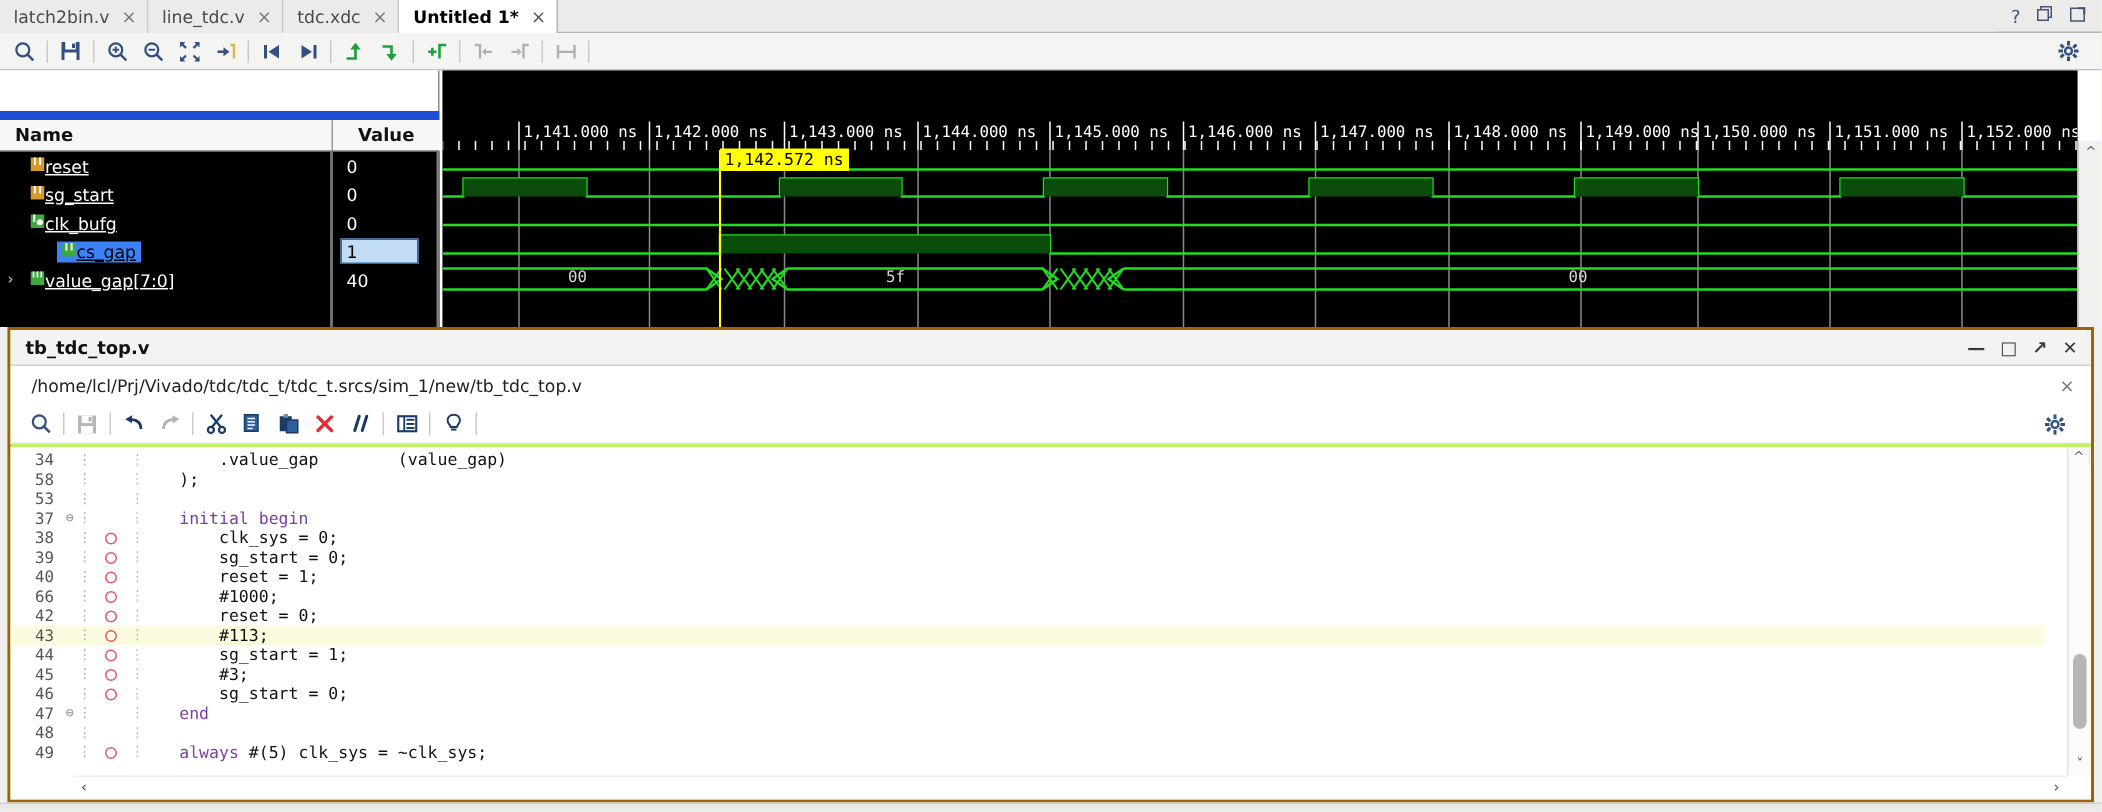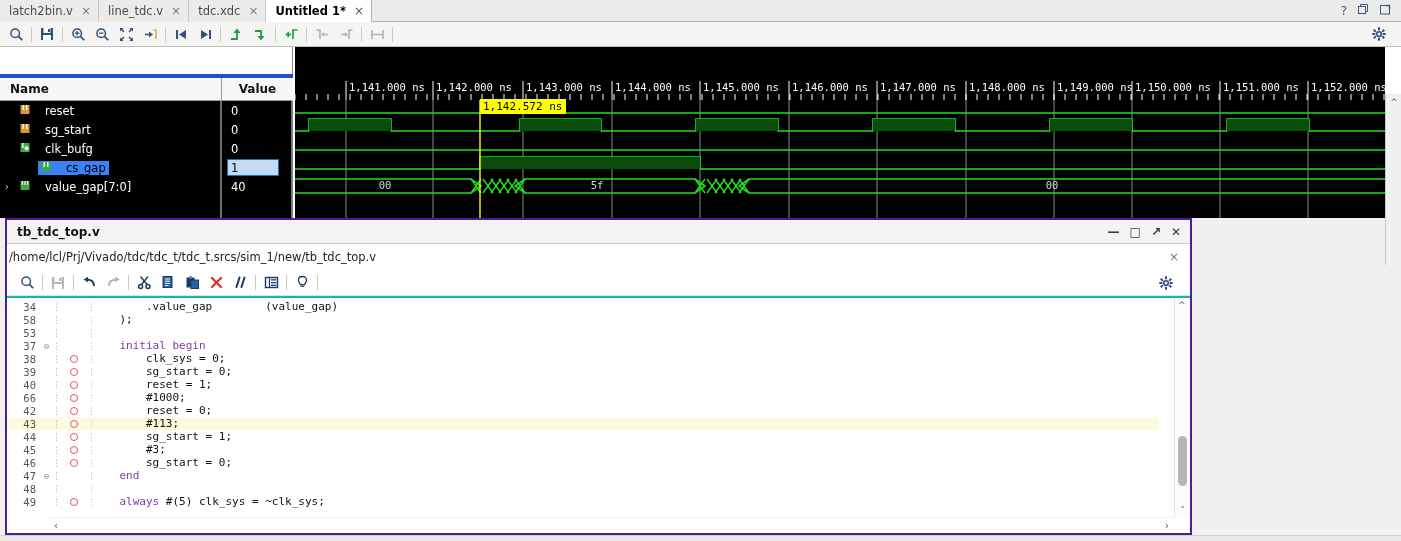--- a/index.html
+++ b/index.html
@@ -57,21 +57,21 @@
 
   
   .wavepanel {
     position: absolute; left:0; top:47px; width:1401px; height:171px;
     background: #ffffff;
   }
   
   .wave-hdr {
     position: absolute; left:0; top:27px; width:293px; height:27px;
     display: flex; background: #f7f7f6;
-    border-bottom: 1px solid #9a9a96; border-top: 4px solid #1d4ed8;
+    border-bottom: 1px solid #9a9a96; border-top: 6px solid #1d4ed8;
   }
   .wave-hdr .h-name {
     width: 222px; display: flex; align-items: center;
     padding-left: 10px; font-weight: bold; font-size: 12px; color: #111;
     border-right: 1px solid #9a9a96;
   }
   .wave-hdr .h-val {
     flex: 1; display: flex; align-items: center; justify-content: center;
     font-weight: bold; font-size: 12px; color: #111;
   }
@@ -88,21 +88,21 @@
   .wl-names { width: 222px; position: relative; border-right: 2px solid #6f6f6b; }
   .wl-vals  { flex: 1; position: relative; }
   .sig-row {
     height: 19px; display: flex; align-items: center;
     padding-left: 17px; gap: 5px;
     font-size: 11.5px; color: #ffffff; white-space: nowrap;
   }
   .sig-row .expander {
     position: absolute; left: 5px; color: #c8c8c8; font-size: 10px;
   }
-  .sig-name-wrap { display: inline-flex; align-items: center; gap: 15px; padding: 0 3px; }
+  .sig-name-wrap { display: inline-flex; align-items: center; gap: 0; padding: 0 3px; text-decoration: underline; }
   .sig-row.selected .sig-name-wrap { background: #3b82f6; color: #000; margin-left: 21px; }
   .sig-row.selected { color: #000; }
   .val-row {
     height: 19px; display: flex; align-items: center;
     padding-left: 9px; font-size: 11.5px; color: #ffffff;
   }
   .val-row.selected .valbox {
     background: #c3dcf5; color: #000;
     border: 1px solid #2a6ca8; padding: 0 5px 0 3px;
     height: 17px; display: flex; align-items: center; min-width: 52px;
@@ -124,33 +124,33 @@
   }
   .cursor-flag {
     position: absolute; background: #ffff00; color: #000;
     font-size: 11px; padding: 1px 4px 1px 3px;
     font-family: "DejaVu Sans Mono", "Liberation Mono", monospace;
     white-space: nowrap; z-index: 6;
   }
 
   
   .editor {
-    position: absolute; left:5px; top:218px; width:1187px; height:317px;
-    background: #14b8a6;
-    border: 2px solid #4c1d95;
+    position: absolute; left:5px; top:218px; width:1391px; height:317px;
+    background: #bef264;
+    border: 2px solid #a16207;
   }
   .ed-title {
     height: 24px; background: #f3f3f2; border-bottom: 1px solid #cfcfcb;
     display: flex; align-items: center; padding-left: 10px;
     font-weight: bold; font-size: 12px; color: #111;
   }
   .ed-wctl { margin-left: auto; display: flex; align-items: center; gap: 10px; padding-right: 9px; color: #3a3a3a; }
   .ed-wctl .wc { font-size: 12px; line-height: 1; }
   .ed-path {
-    height: 26px; display: flex; align-items: center; padding-left: 2px;
+    height: 26px; display: flex; align-items: center; padding-left: 14px;
     font-size: 11.5px; color: #222; background: #ffffff;
   }
   .ed-path .pclose { margin-left: auto; padding-right: 11px; color: #777; font-size: 12px; }
   .ed-tool {
     height: 26px; display: flex; align-items: center; padding-left: 8px;
     background: #ffffff; border-bottom: 1px solid #e2e2de;
   }
   .ed-tool .gear { margin-left: auto; margin-right: 12px; }
 
   

